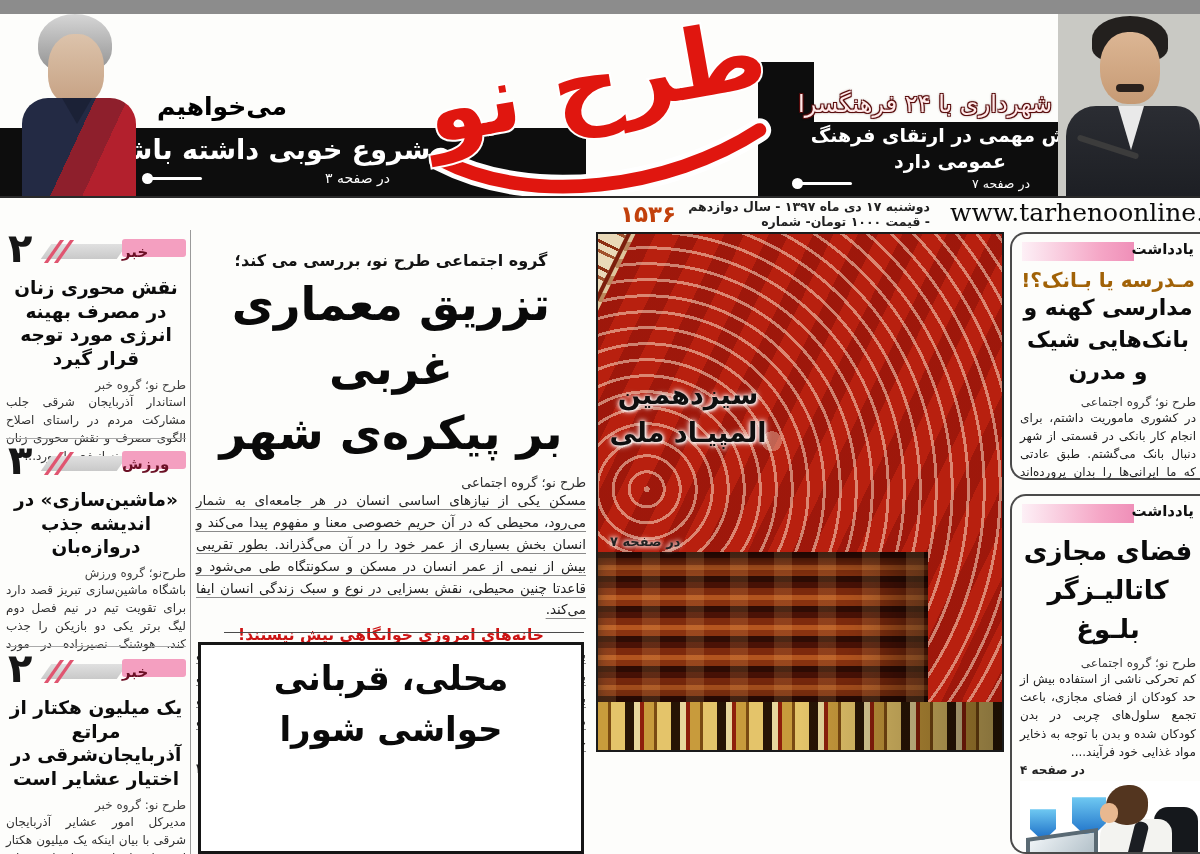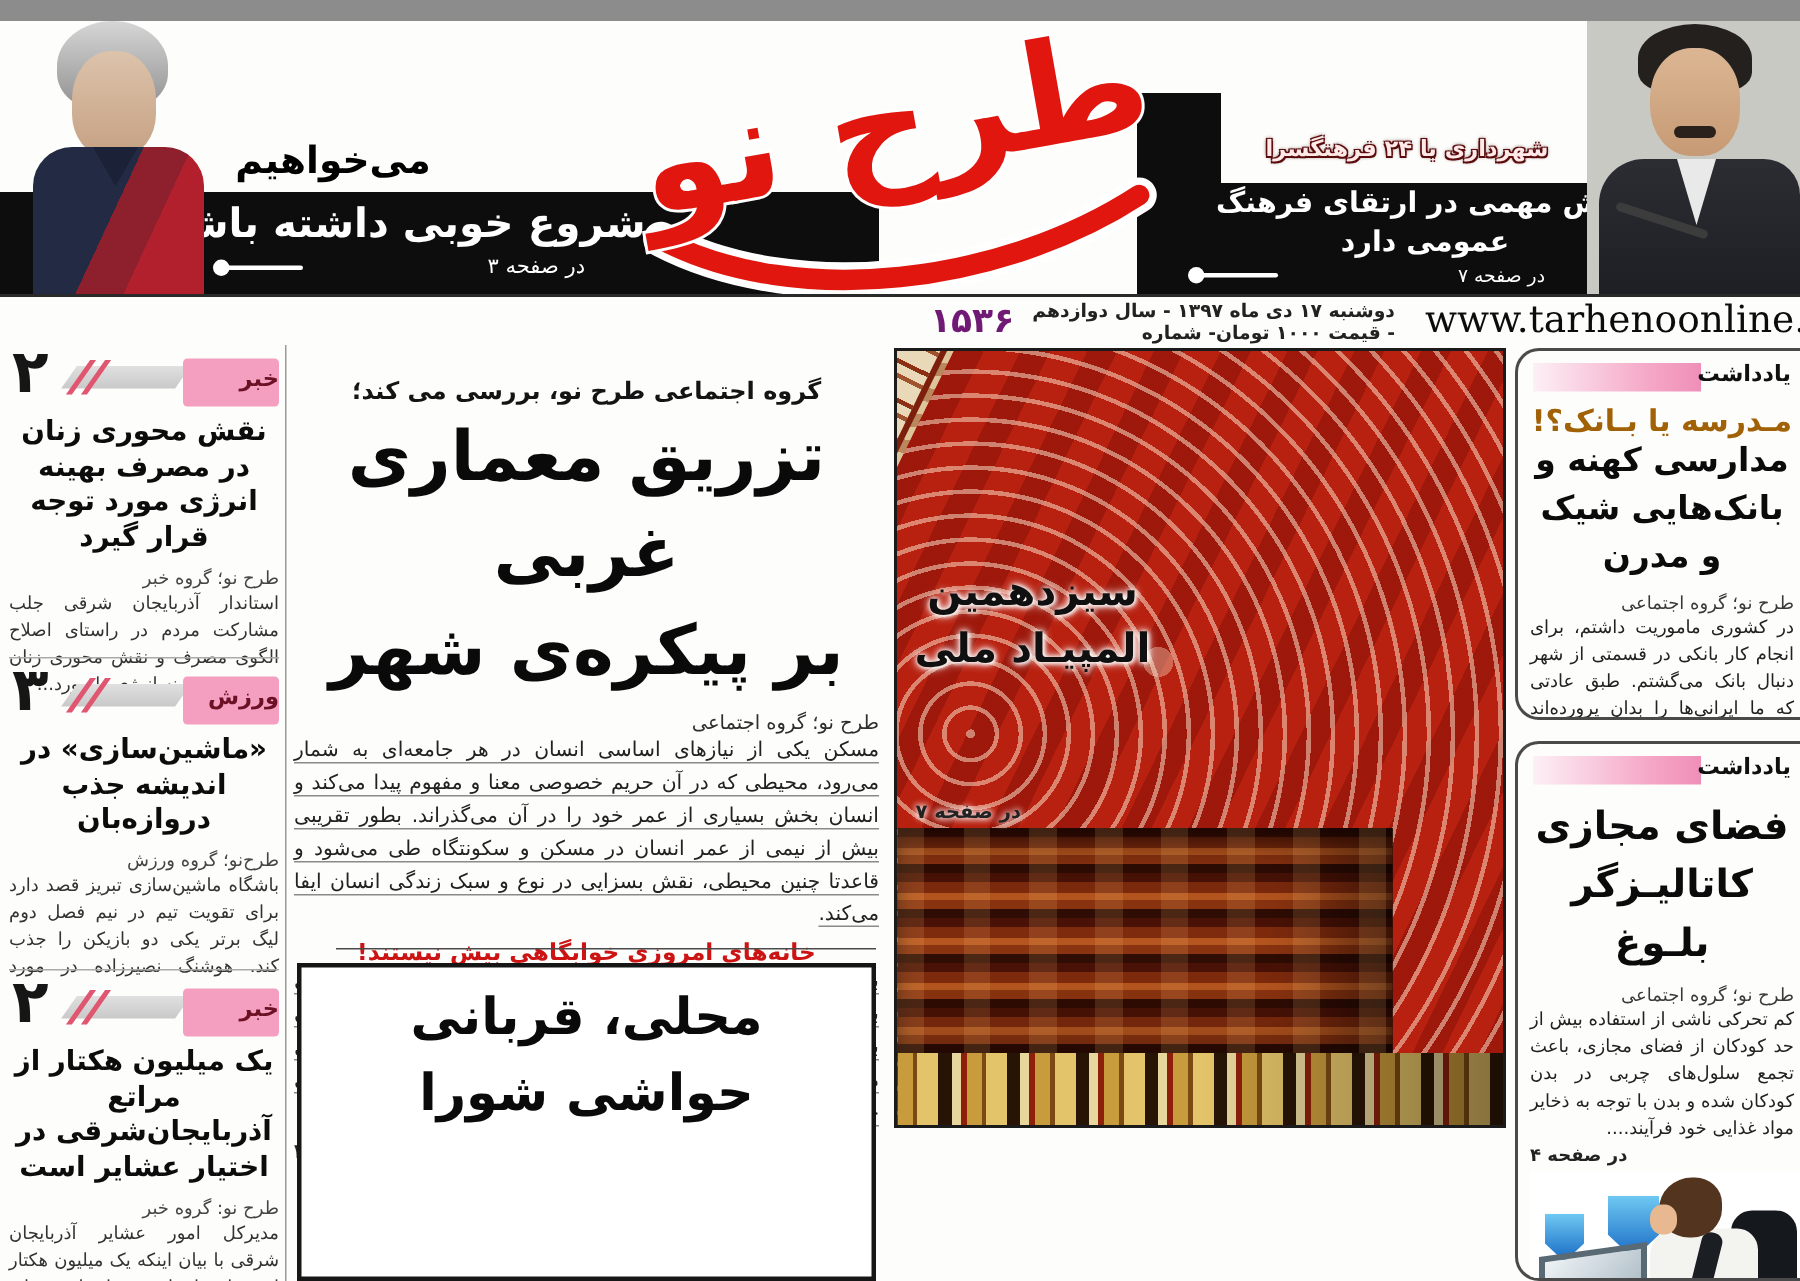--- a/index.html
+++ b/index.html
@@ -18,33 +18,33 @@
   .lt-line1 { position:absolute; left:72px; top:92px; width:300px; text-align:center;
               font-size:25px; font-weight:bold; color:#000; }
   .lt-line2 { position:absolute; left:32px; top:134px; width:460px; text-align:center;
               font-size:27px; font-weight:bold; color:#fff; }
   .page-ref-row { position:absolute; display:flex; align-items:center; justify-content:space-between; gap:8px; }
   .lt-ref { left:150px; top:170px; width:240px; color:#fff; font-size:14px; }
   .rt-ref { left:800px; top:176px; width:230px; color:#fff; font-size:12.5px; }
   .ref-line { display:inline-block; width:52px; height:3px; background:#fff; border-radius:2px; position:relative; }
   .ref-line::after { content:""; position:absolute; left:-8px; top:-4px; width:11px; height:11px;
                      border-radius:50%; background:#fff; }
-  .rt-line1 { position:absolute; left:798px; top:90px; width:280px; text-align:center; font-size:15px;
-              font-weight:bold; color:#ffe9e9;
+  .rt-line1 { position:absolute; left:798px; top:90px; width:280px; text-align:left; font-size:24px;
+              font-weight:normal; color:#ffe9e9;
               text-shadow:-1px -1px 0 #5a0c0c, 1px -1px 0 #5a0c0c, -1px 1px 0 #5a0c0c, 1px 1px 0 #5a0c0c, 0 0 3px #310505; }
   .rt-line2 { position:absolute; left:800px; top:124px; width:300px; text-align:center;
               font-size:19px; font-weight:bold; color:#fff; }
   .rt-line3 { position:absolute; left:800px; top:150px; width:300px; text-align:center;
               font-size:19px; font-weight:bold; color:#fff; }
 
   .site-url { position:absolute; left:950px; top:198px; width:215px; text-align:center; direction:ltr;
               font-family:"DejaVu Serif", serif; font-size:25px; color:#0c0c0c; }
   .dateline { position:absolute; left:620px; top:199px; width:310px; display:flex; align-items:center;
               justify-content:center; gap:5px; font-size:12.5px; font-weight:bold; color:#222; }
-  .issue-num { font-size:23px; font-weight:bold; color:#701a75; line-height:1; }
+  .issue-num { font-size:23px; font-weight:bold; color:#c2410c; line-height:1; }
 
   
   .masthead { position:absolute; left:400px; top:14px; width:400px; height:182px; }
 
   
   .photo { position:absolute; overflow:hidden; }
   .photo-coach { left:22px; top:14px; width:114px; height:184px; }
   .coach-hair { position:absolute; left:16px; top:0; width:74px; height:60px;
                 background:linear-gradient(180deg,#d6d6d6,#8f8f8f); border-radius:50% 50% 42% 42%; }
   .coach-face { position:absolute; left:26px; top:20px; width:56px; height:70px;
@@ -73,22 +73,22 @@
   .news-item { position:absolute; left:0; width:180px; }
   .ni-1 { top:2px; }  .ni-2 { top:214px; }  .ni-3 { top:422px; }
   .col-divider { position:absolute; left:0; width:180px; height:1px; background:#aaa; }
   .cd-1 { top:208px; } .cd-2 { top:416px; }
   .tab-row { position:relative; height:40px; }
   .tab-num { position:absolute; left:2px; top:-6px; font-size:40px; font-weight:bold; color:#161616; line-height:1.1; }
   .tab-stripe { position:absolute; left:40px; top:12px; width:76px; height:15px;
                 background:linear-gradient(#e0e0e0,#c9c9c9); transform:skewX(-35deg); }
   .tab-slash { position:absolute; top:8px; width:4px; height:23px; background:#e05570; transform:skewX(-35deg); }
   .ts-1 { left:46px; } .ts-2 { left:56px; }
-  .tab-label { position:absolute; right:0; top:7px; width:64px; height:32px; background:#f49fc0;
-               color:#6b1025; font-weight:bold; font-size:15px; text-align:right; line-height:26px;
+  .tab-label { position:absolute; right:0; top:7px; width:64px; height:18px; background:#f49fc0;
+               color:#6b1025; font-weight:bold; font-size:15px; text-align:left; line-height:26px;
                border-radius:3px; }
   .item-headline { margin-top:4px; font-size:18.5px; font-weight:bold; color:#0c0c0c;
                    text-align:center; line-height:1.28; }
   .item-byline { margin-top:7px; font-size:12px; color:#454545; }
   .item-body { margin-top:1px; font-size:12px; color:#333; text-align:justify; line-height:1.5; }
 
   
   .col-main { position:absolute; left:196px; top:230px; width:390px; height:624px; }
   .kicker { margin-top:21px; text-align:center; font-size:16px; font-weight:bold; color:#141414; }
   .main-headline { margin-top:2px; text-align:center; font-size:46px; font-weight:bold;

